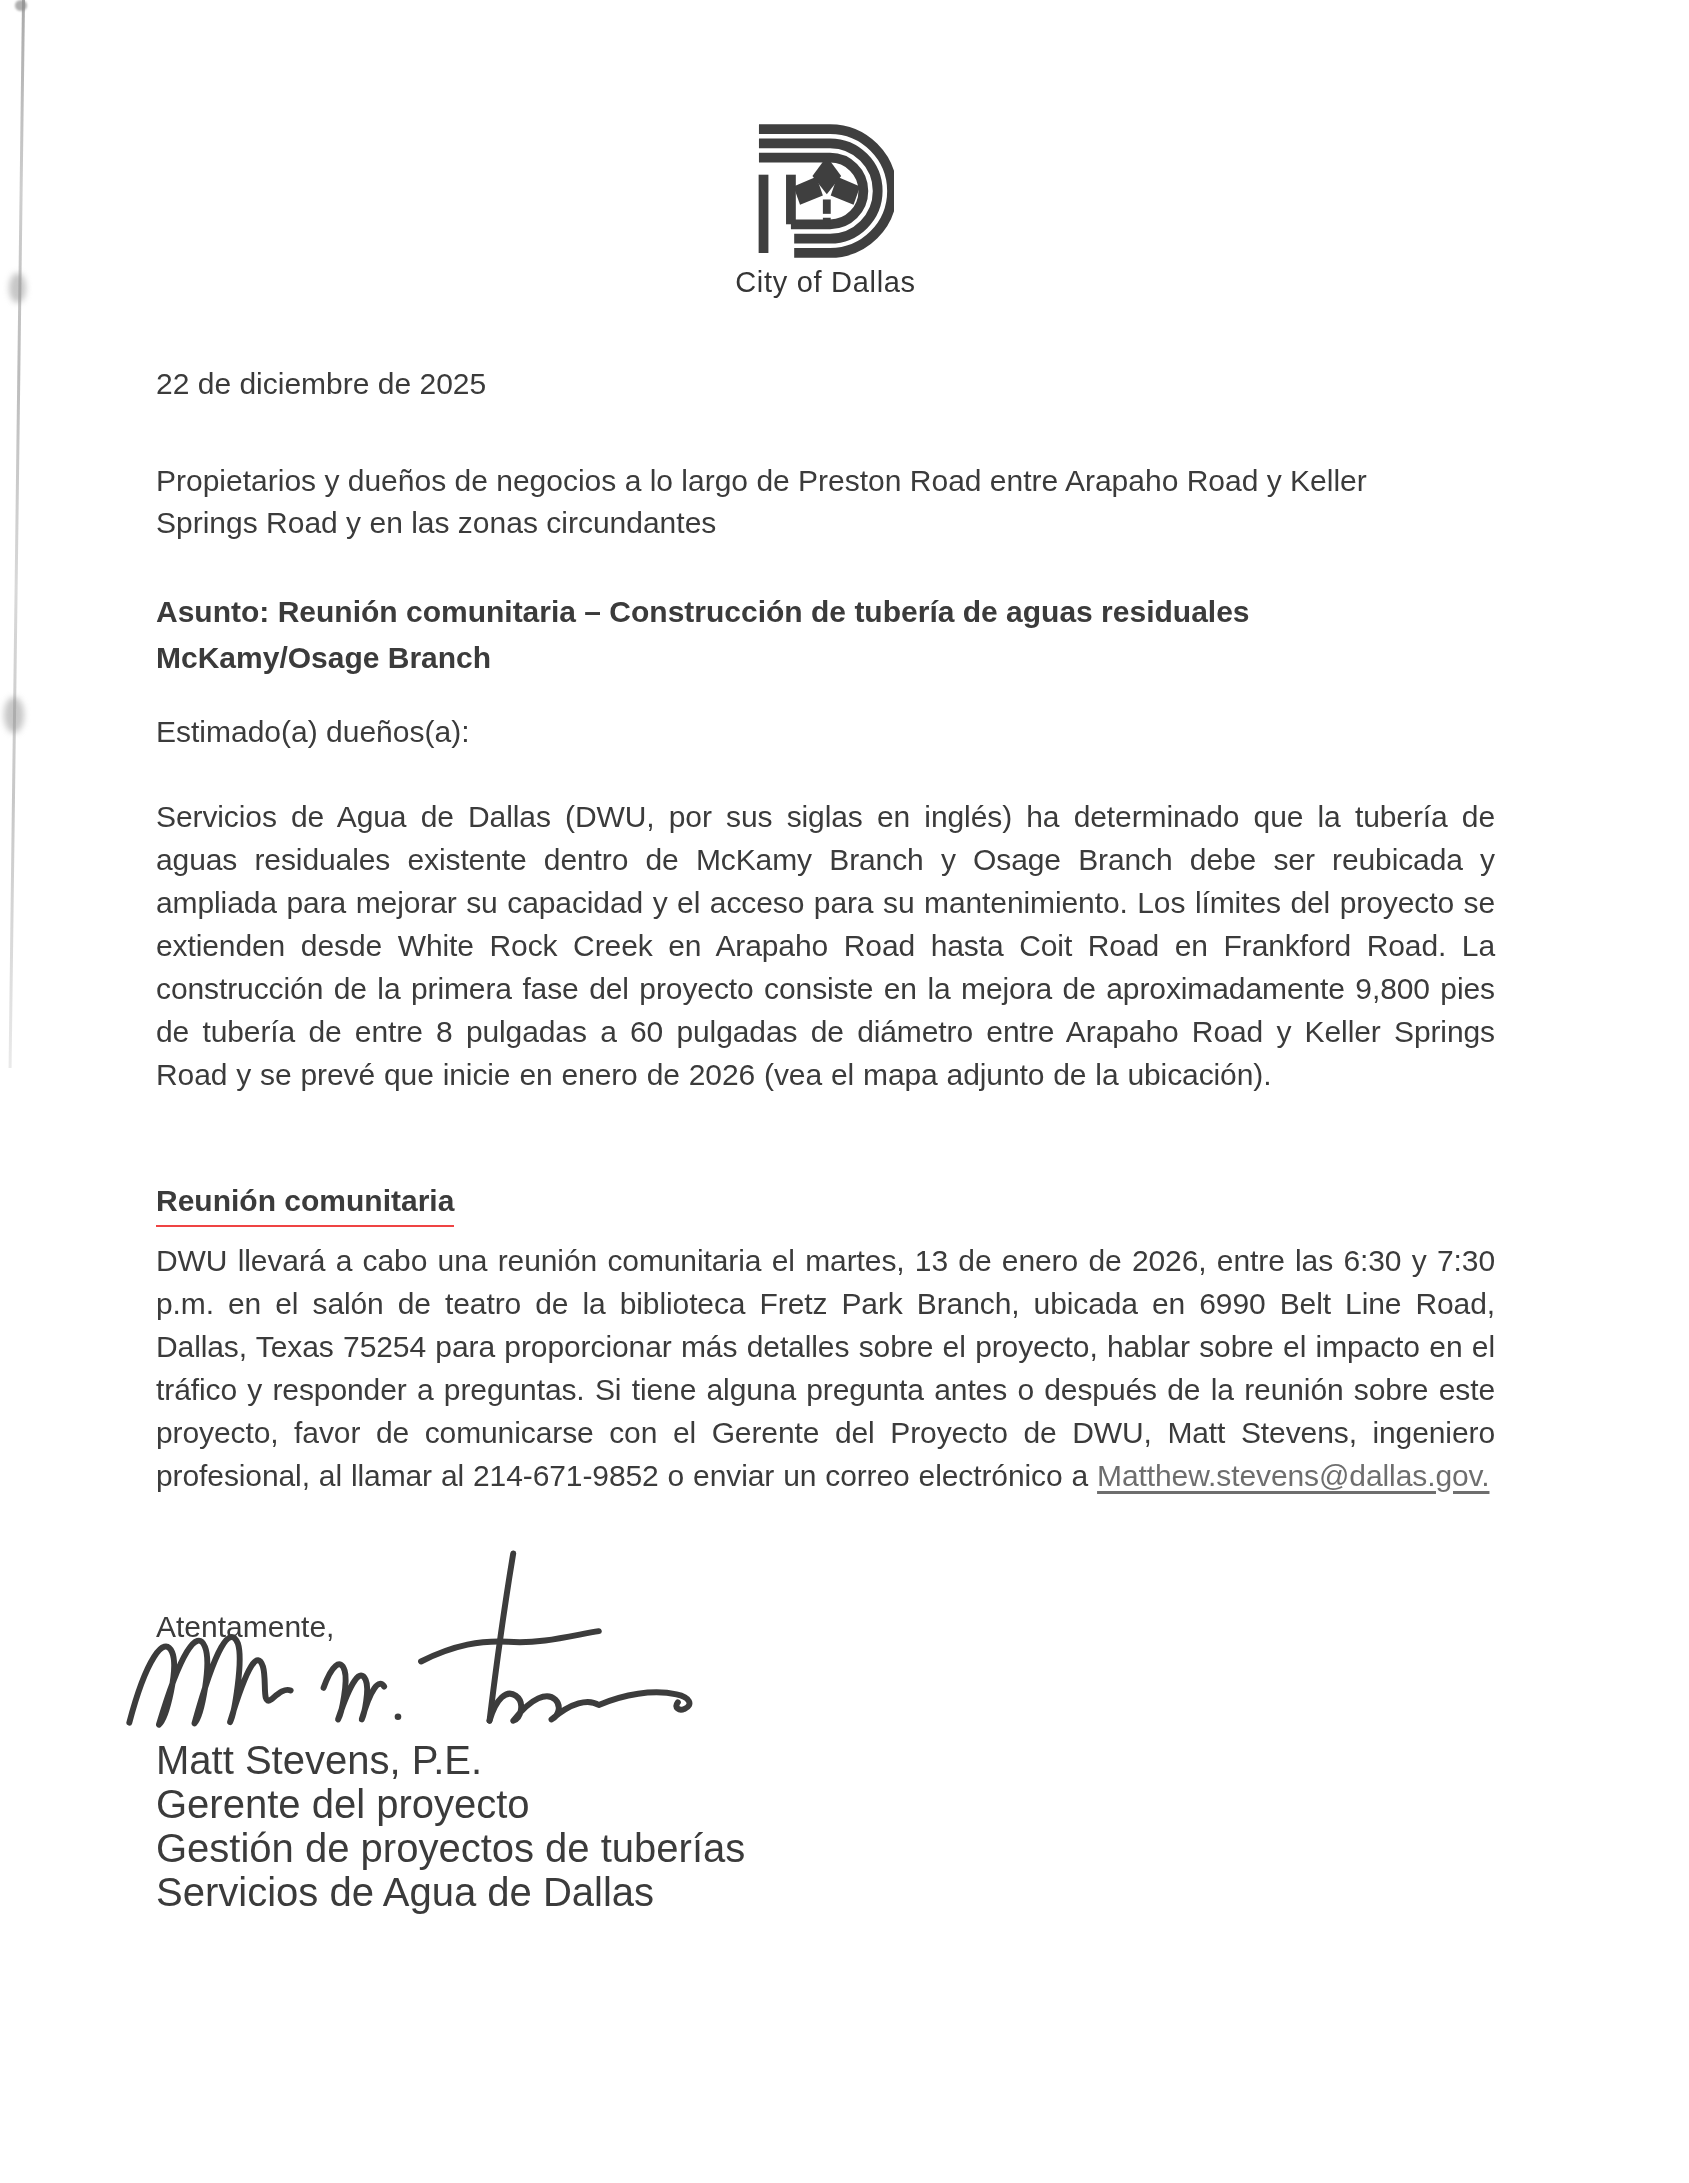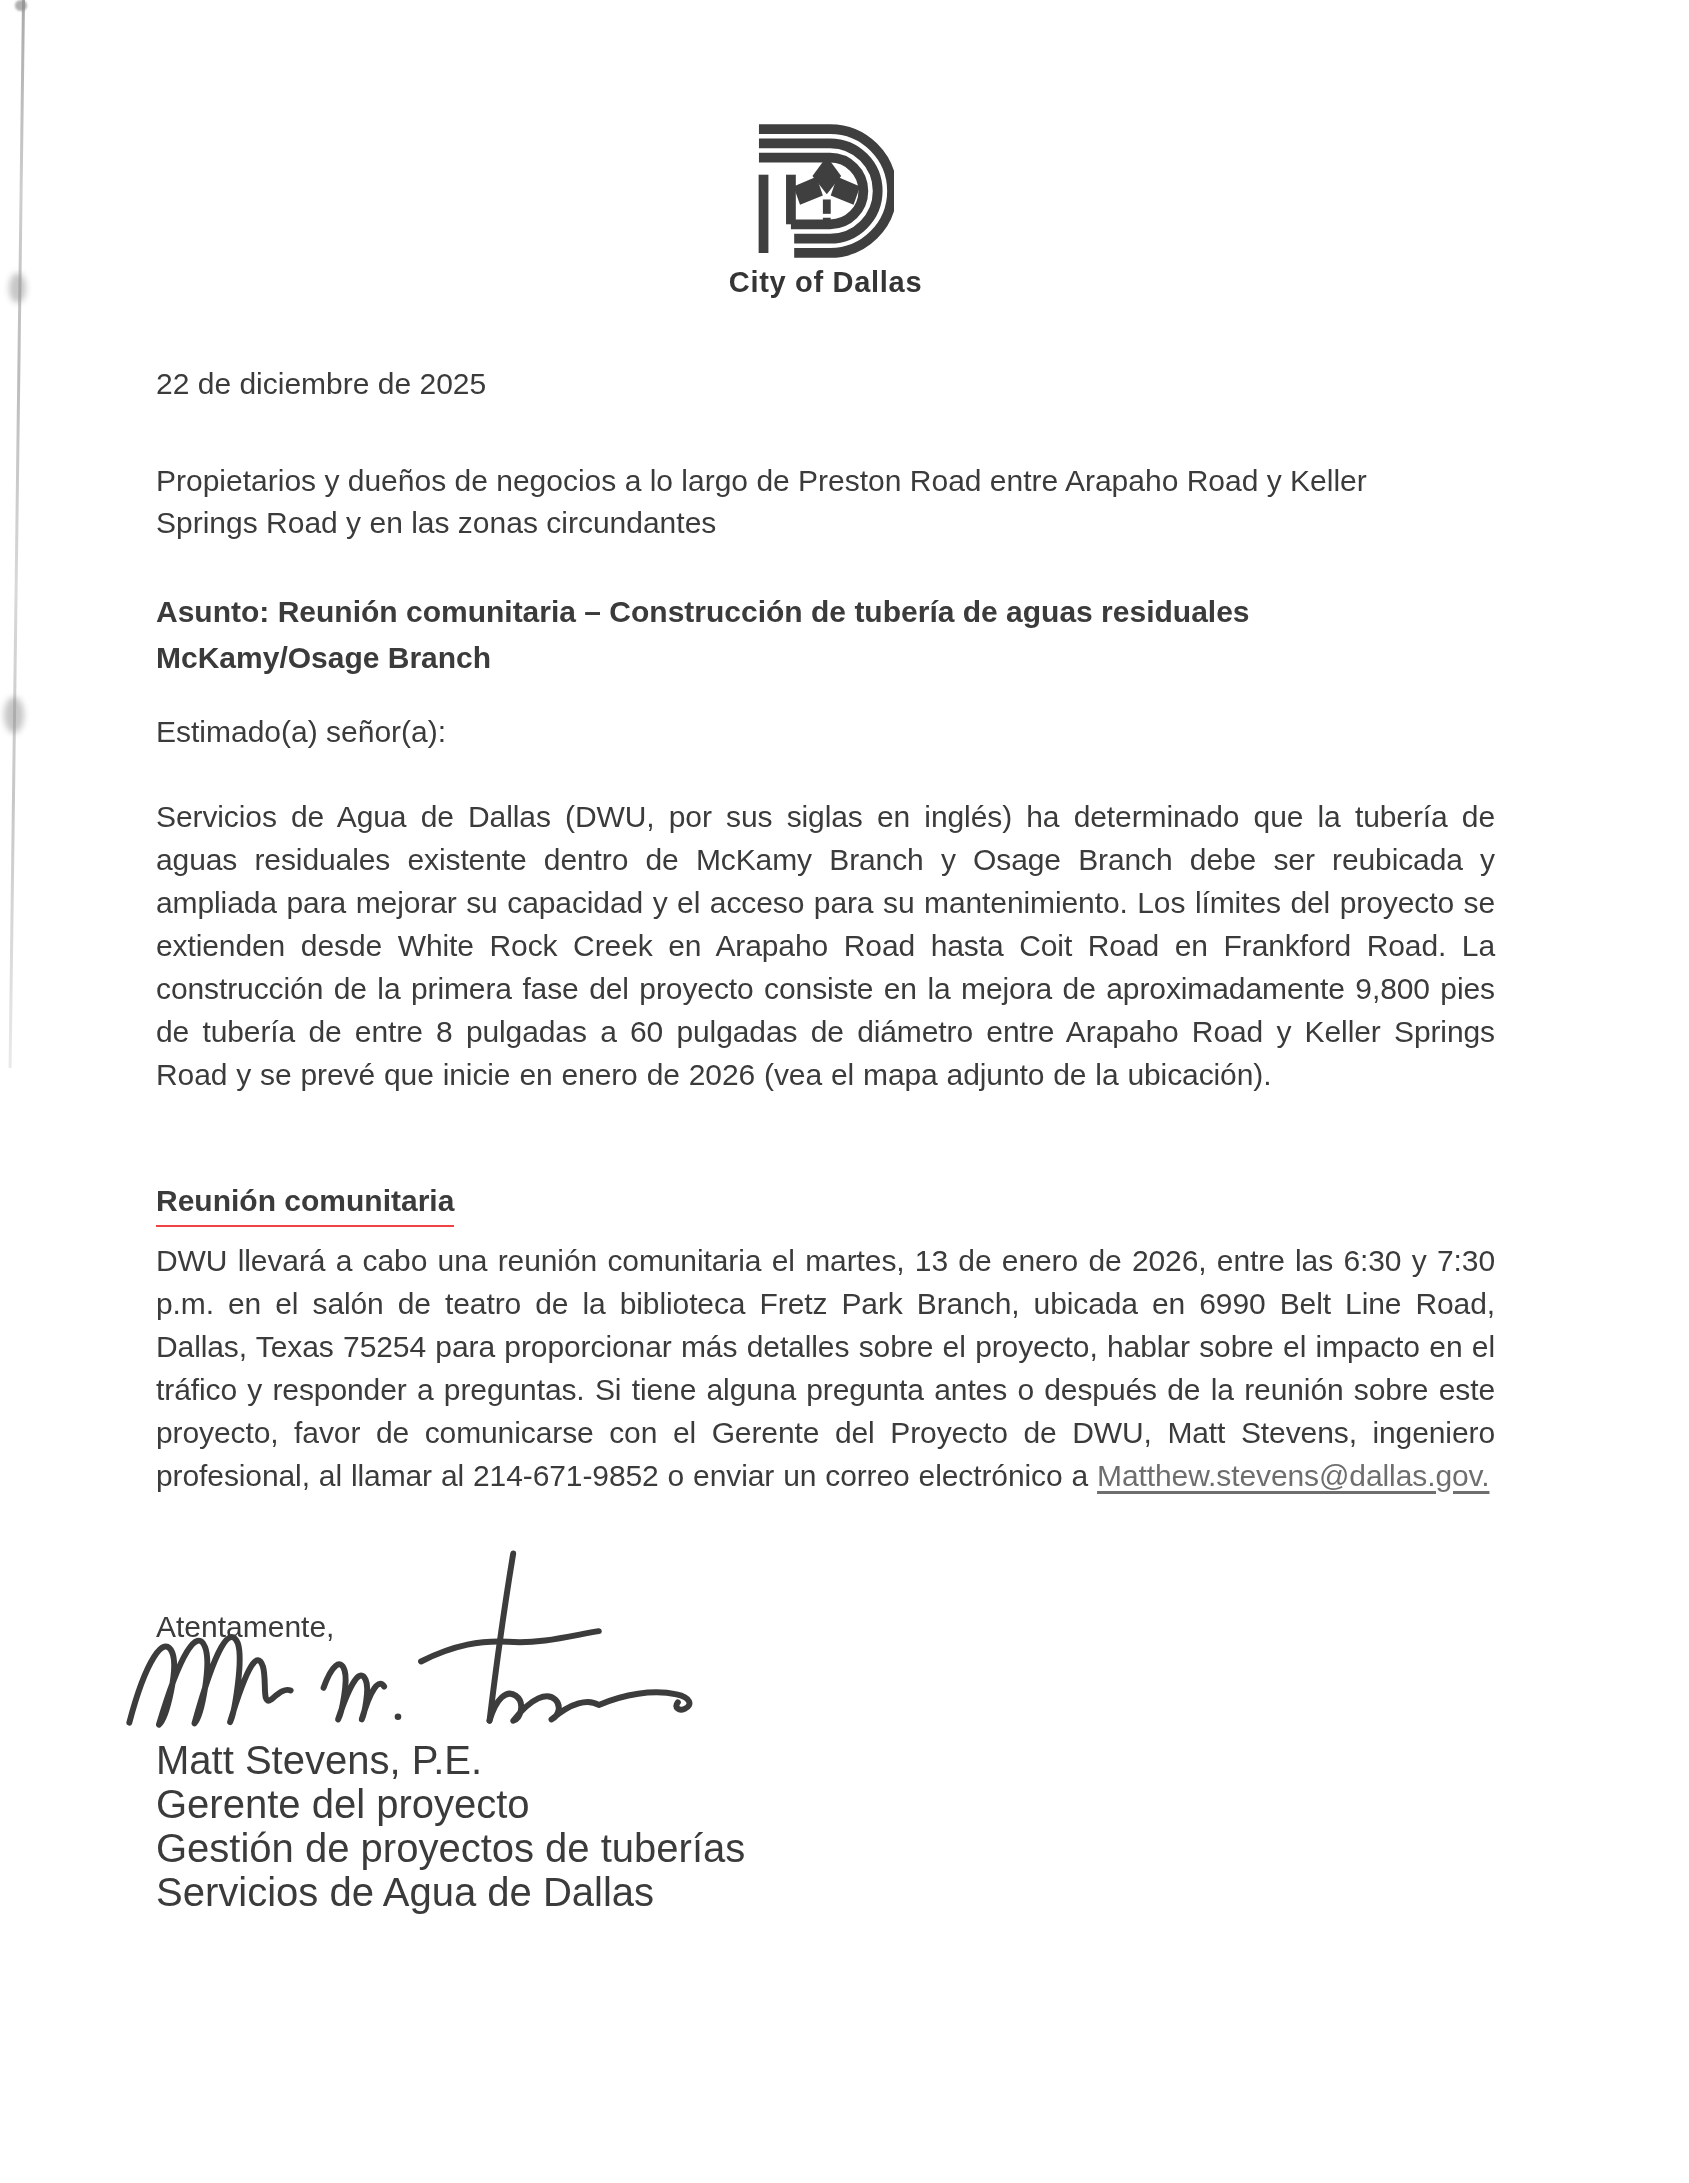--- a/index.html
+++ b/index.html
@@ -40,21 +40,21 @@
     position: absolute;
     left: 156px; top: 0;
     width: 1339px;
   }
 
   .logo-wrap { margin-top: 123px; text-align: center; }
   .logo-svg { width: 137px; height: 136px; display: inline-block; }
   .logo-caption {
     margin-top: 5.3px;
     font-size: 29px; line-height: 33px;
-    font-weight: 700;
+    font-weight: 400;
     color: #353535;
     letter-spacing: 0.7px;
   }
 
   .date-line  { margin-top: 63px; font-size: 30px; line-height: 43px; }
   .recipient  { margin-top: 55px; font-size: 30px; line-height: 42px; }
   .subject    { margin-top: 45px; font-size: 30px; line-height: 46px; font-weight: 700; }
   .salutation { margin-top: 29px; font-size: 30px; line-height: 43px; }
 
   .para {
@@ -133,21 +133,21 @@
     <div class="recipient">
       <div class="recipient-line">Propietarios y dueños de negocios a lo largo de Preston Road entre Arapaho Road y Keller</div>
       <div class="recipient-line">Springs Road y en las zonas circundantes</div>
     </div>
 
     <div class="subject">
       <div class="subject-line">Asunto: Reunión comunitaria – Construcción de tubería de aguas residuales</div>
       <div class="subject-line">McKamy/Osage Branch</div>
     </div>
 
-    <div class="salutation">Estimado(a) señor(a):</div>
+    <div class="salutation">Estimado(a) dueños(a):</div>
 
     <p class="para">Servicios de Agua de Dallas (DWU, por sus siglas en inglés) ha determinado que la tubería de aguas residuales existente dentro de McKamy Branch y Osage Branch debe ser reubicada y ampliada para mejorar su capacidad y el acceso para su mantenimiento. Los límites del proyecto se extienden desde White Rock Creek en Arapaho Road hasta Coit Road en Frankford Road. La construcción de la primera fase del proyecto consiste en la mejora de aproximadamente 9,800 pies de tubería de entre 8 pulgadas a 60 pulgadas de diámetro entre Arapaho Road y Keller Springs Road y se prevé que inicie en enero de 2026 (vea el mapa adjunto de la ubicación).</p>
 
     <div class="meeting-heading">
       <span class="underlined">Reunión comunitaria</span>
     </div>
 
     <p class="para para-meeting">
       <span>DWU llevará a cabo una reunión comunitaria el martes, 13 de enero de 2026, entre las 6:30 y 7:30 p.m. en el salón de teatro de la biblioteca Fretz Park Branch, ubicada en 6990 Belt Line Road, Dallas, Texas 75254 para proporcionar más detalles sobre el proyecto, hablar sobre el impacto en el tráfico y responder a preguntas. Si tiene alguna pregunta antes o después de la reunión sobre este proyecto, favor de comunicarse con el Gerente del Proyecto de DWU, Matt Stevens, ingeniero profesional, al llamar al 214-671-9852 o enviar un correo electrónico a</span>
       <a class="email-link" href="#">Matthew.stevens@dallas.gov.</a>

